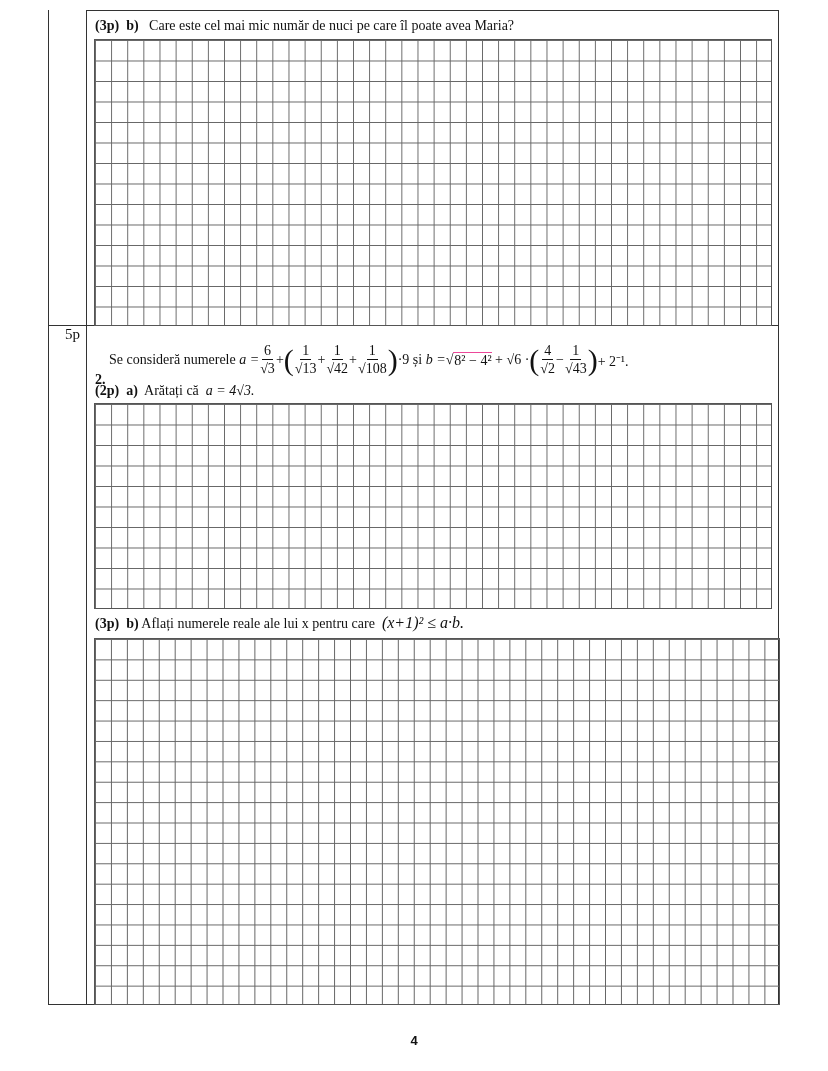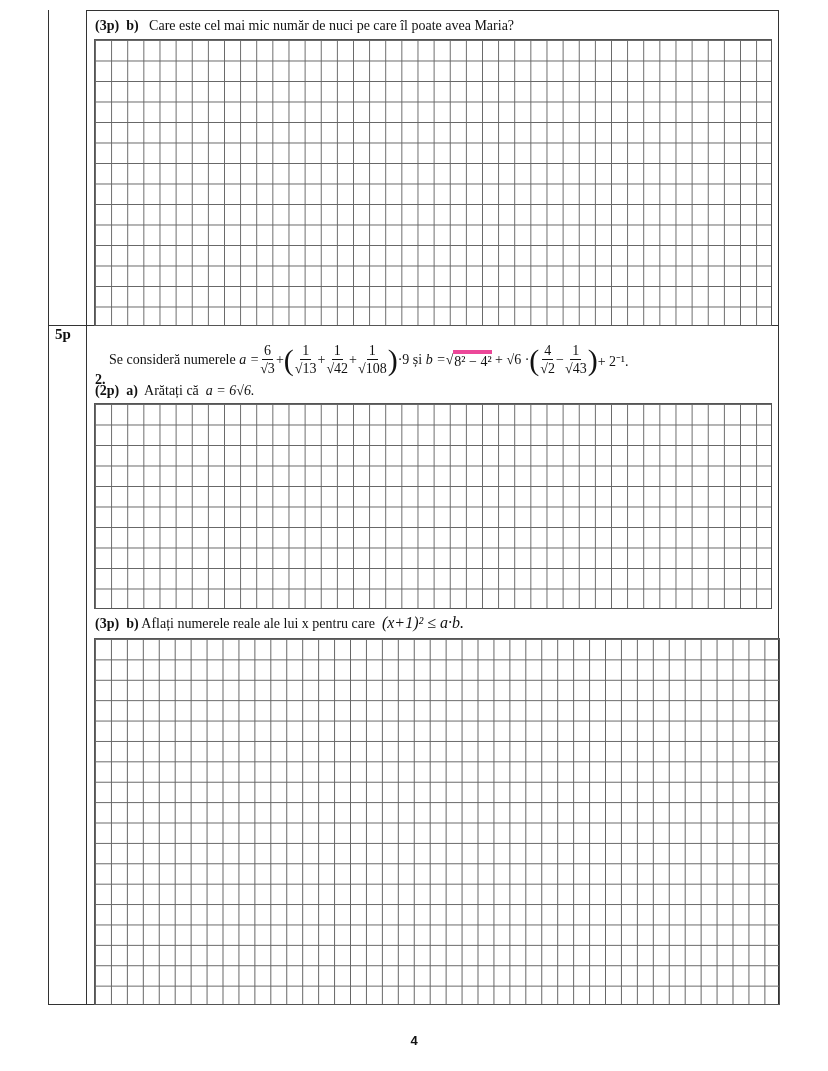--- a/index.html
+++ b/index.html
@@ -1,33 +1,33 @@
 <!DOCTYPE html>
 <html><head>
 <meta charset="utf-8">
 <style>
   html, body { margin:0; padding:0; background:#fff; }
   body { width:828px; height:1071px; position:relative; font-family:"Liberation Serif", serif; color:#111; overflow:hidden; }
   .outer { position:absolute; left:48px; top:10px; width:731px; height:995px; border:1.5px solid #333; border-top:none; box-sizing:border-box; }
   .vdiv { position:absolute; left:86px; top:10px; width:0; height:995px; border-left:1.5px solid #333; }
   .hdiv { position:absolute; left:48px; top:325px; width:731px; height:0; border-top:1.5px solid #333; }
   .rtop { position:absolute; left:86px; top:10px; width:693px; height:0; border-top:1.5px solid #333; }
-  .pts { position:absolute; left:55px; top:326px; font-weight:bold; font-size:15px; }
+  .pts { position:absolute; left:65px; top:326px; font-weight:normal; font-size:15px; }
   .q { position:absolute; font-size:14px; white-space:nowrap; }
   .q b { font-weight:bold;margin-top:40px; }
   .grid { position:absolute; border:1px solid #555; box-sizing:border-box;
     background-image:
       linear-gradient(to right, #666 1px, transparent 1px),
       linear-gradient(to bottom, #666 1px, transparent 1px);
   }
   .math { font-family:"Liberation Serif", serif; font-style:italic; }
   .frac { display:inline-flex; flex-direction:column; align-items:center; vertical-align:middle; font-style:normal; margin:0 1px; }
   .frac .n { border-bottom:1px solid #111; padding:0 2px; line-height:16px; }
   .frac .d { line-height:18px; }
-  .sqrt { border-top:4px solid #ec4899; padding-left:1px; }
+  .sqrt { border-top:1px solid #ec4899; padding-left:1px; }
   .paren { font-size:30px; vertical-align:middle; font-style:normal; font-weight:200; }
   .pagenum { position:absolute; left:0; width:828px; top:1033px; text-align:center; font-family:"Liberation Sans", sans-serif; font-weight:bold; font-size:13px; }
 </style>
 </head>
 <body>
 
 <div class="outer"></div>
 <div class="rtop"></div>
 <div class="vdiv"></div>
 <div class="hdiv"></div>
@@ -82,21 +82,21 @@
       <span class="d">√43</span>
     </span>
   <span class="paren">)</span>
   <span>+ 2⁻¹.</span>
 </div>
 
 <div class="q" style="left:95px; top:383px;">
   <b>(2p)</b>&nbsp;
   <b>a)</b>&nbsp;
   <span>Arătați că</span>&nbsp;
-  <span class="math">a = 6√6.</span>
+  <span class="math">a = 4√3.</span>
 </div>
 <div class="grid" style="left:94px; top:403px; width:678px; height:206px; background-size:16.14px 20.5px;"></div>
 
 <div class="q" style="left:95px; top:614px;">
   <b>(3p)</b>&nbsp;
   <b>b)</b>
   <span>Aflați numerele reale ale lui x pentru care</span>&nbsp;
   <span class="math" style="font-size:16px;text-align:right;">(x+1)² ≤ a·b.</span>
 </div>
 <div class="grid" style="left:94px; top:638px; width:686px; height:367px; background-size:15.95px 20.4px;"></div>

